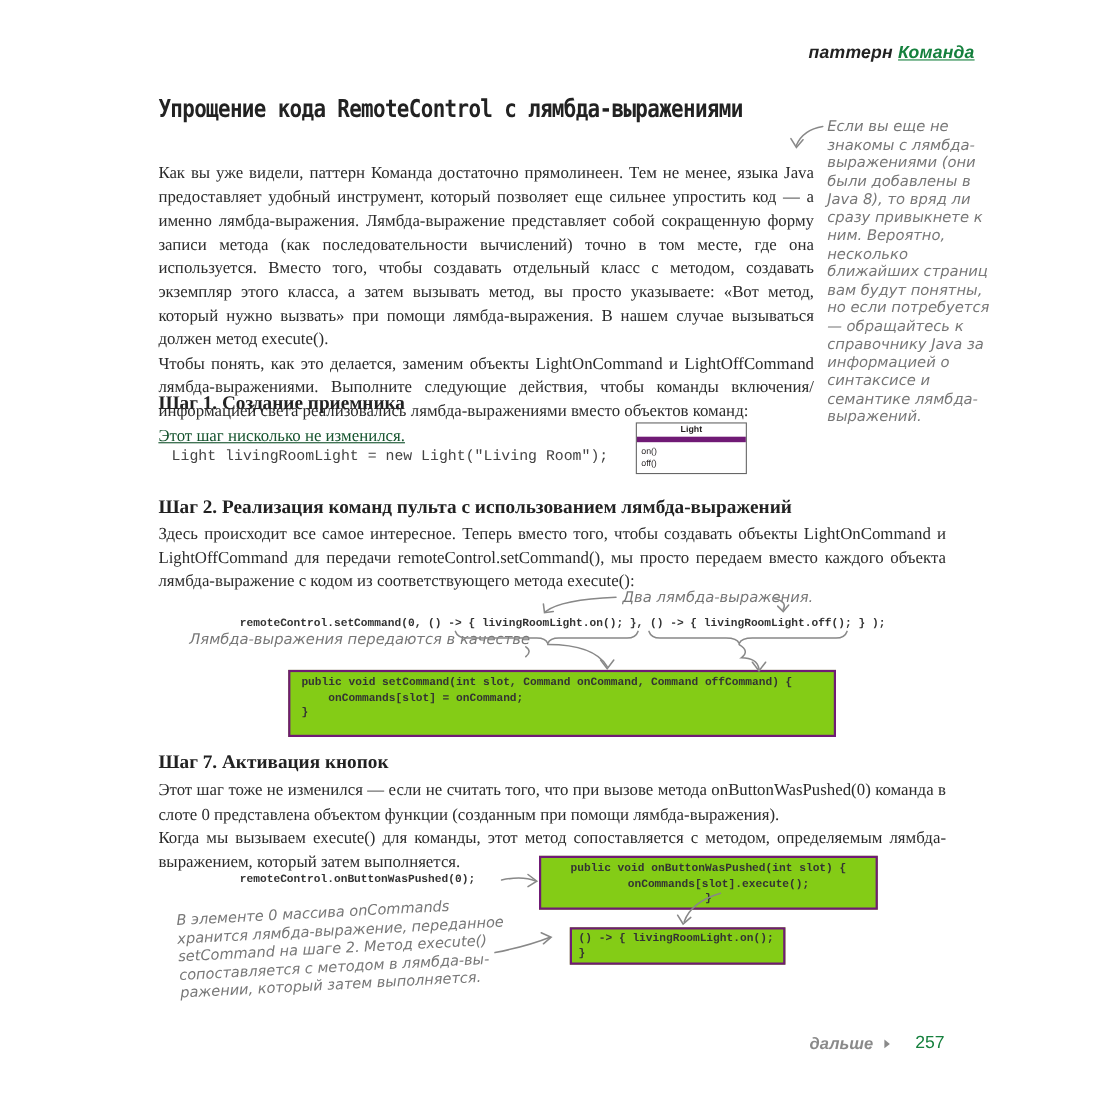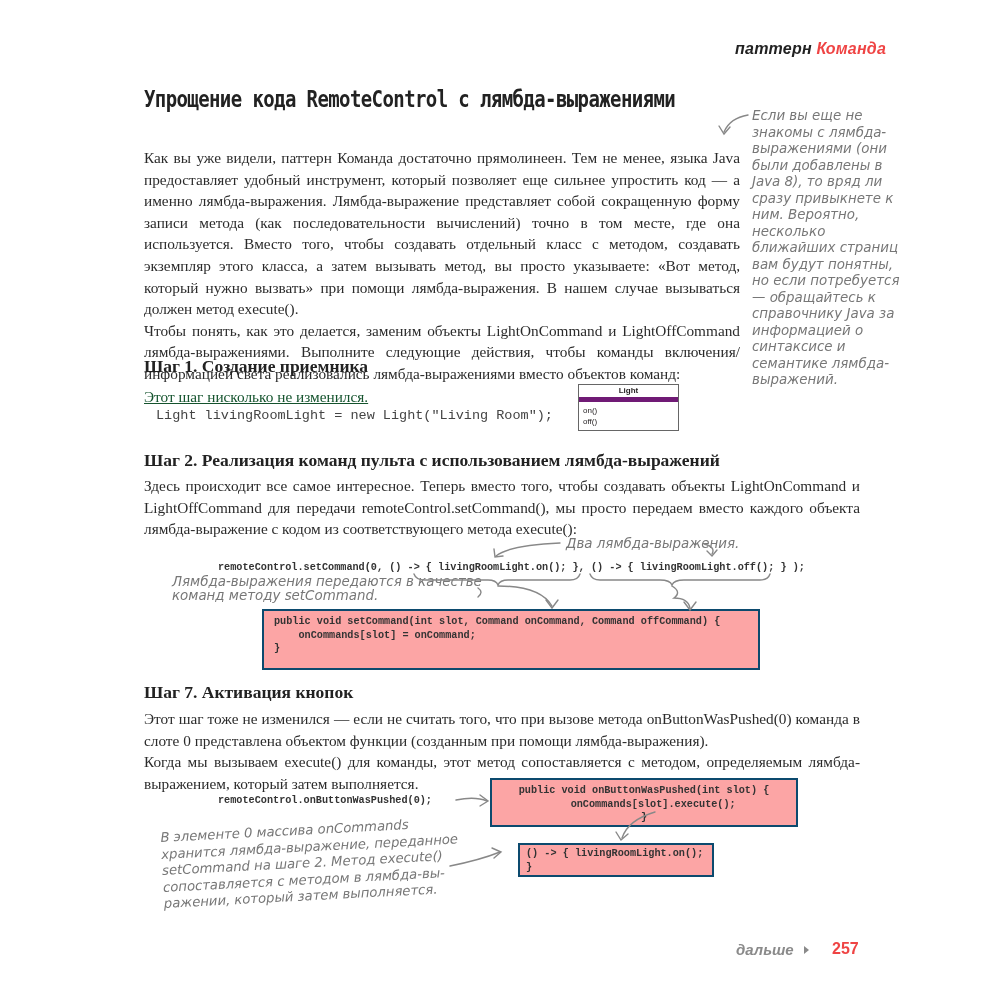--- a/index.html
+++ b/index.html
@@ -1,34 +1,34 @@
 <!DOCTYPE html>
 <html><head>
 <meta charset="utf-8">
 <style>
   html,body{margin:0;padding:0;background:#fff;}
   body{width:1000px;height:1000px;position:relative;overflow:hidden;color:#231f20;font-family:"Liberation Serif","DejaVu Serif",serif;}
   .abs{position:absolute;}
   .running-head{right:114px;top:40px;font-family:"Liberation Sans","DejaVu Sans",sans-serif;font-style:italic;font-weight:bold;font-size:16px;letter-spacing:0.2px;}
   .running-head .k1{color:#222;}
-  .running-head .k2{color:#ef4444;}
+  .running-head .k2{color:#15803d;text-decoration:underline;}
   .title{left:144px;top:86px;font-family:"DejaVu Sans Mono","Liberation Mono",monospace;font-weight:bold;font-size:19px;letter-spacing:-0.6px;color:#222;transform:scaleY(1.18);transform-origin:left top;}
   .para{left:144px;width:596px;font-size:15.3px;line-height:21.6px;text-align:justify;color:#2b2b2b;}
   .para p{margin:0;}
   .hand{font-family:"DejaVu Sans","Liberation Sans",sans-serif;font-style:italic;color:#777;font-size:13.4px;line-height:16.5px;}
   .sidenote{left:752px;top:108px;width:150px;}
   .h2{font-size:17.5px;font-weight:bold;color:#222;}
   .code{font-family:"Liberation Mono","DejaVu Sans Mono",monospace;color:#333;}
   .codebold{font-family:"Liberation Mono","DejaVu Sans Mono",monospace;font-weight:bold;font-size:10.2px;color:#333;}
-  .codebox{border:2px solid #0c4a6e;background:#fca5a5;padding:4px 10px;box-sizing:border-box;line-height:13.5px;}
+  .codebox{border:2px solid #701a75;background:#84cc16;padding:4px 10px;box-sizing:border-box;line-height:13.5px;}
   .uml{left:578px;top:384px;width:99px;height:45px;border:1px solid #666;font-family:"Liberation Sans",sans-serif;font-size:8px;}
   .uml .hdr{text-align:center;font-weight:bold;border-bottom:5px solid #701a75;height:12px;line-height:12px;}
   .uml .ops{padding:3px 4px;line-height:11px;}
   .footer-next{left:736px;top:941px;font-family:"Liberation Sans",sans-serif;font-style:italic;font-weight:bold;color:#8a8a8a;font-size:15px;}
-  .footer-page{left:832px;top:940px;font-family:"Liberation Sans",sans-serif;font-weight:bold;color:#ef4444;font-size:16px;}
+  .footer-page{left:832px;top:940px;font-family:"Liberation Sans",sans-serif;font-weight:normal;color:#15803d;font-size:16px;}
   svg.arrows{position:absolute;left:0;top:0;pointer-events:none;}
 </style>
 </head>
 <body>
 
 <div class="abs running-head">
   <span class="k1">паттерн</span>
   <span class="k2">Команда</span>
 </div>
 
@@ -53,21 +53,20 @@
   </div>
 </div>
 
 <div class="abs h2" style="left:144px;top:450px;">Шаг 2. Реализация команд пульта с использованием лямбда-выражений</div>
 <div class="abs para" style="top:475px;width:716px;">Здесь происходит все самое интересное. Теперь вместо того, чтобы создавать объекты LightOnCommand и LightOffCommand для передачи remoteControl.setCommand(), мы просто передаем вместо каждого объекта лямбда-выражение с кодом из соответствующего метода execute():</div>
 
 <div class="abs hand" style="left:566px;top:536px;font-size:13.4px;">Два лямбда-выражения.</div>
 <div class="abs codebold" style="left:218px;top:562px;">remoteControl.setCommand(0, () -&gt; { livingRoomLight.on(); }, () -&gt; { livingRoomLight.off(); } );</div>
 <div class="abs hand" style="left:172px;top:575px;font-size:13.4px;line-height:14px;">
   <div>Лямбда-выражения передаются в качестве</div>
-  <div>команд методу setCommand.</div>
 </div>
 
 <div class="abs codebox codebold" style="left:262px;top:609px;width:498px;height:61px;">
   <div style="white-space:pre">public void setCommand(int slot, Command onCommand, Command offCommand) {</div>
   <div style="white-space:pre">    onCommands[slot] = onCommand;</div>
   <div style="white-space:pre">}</div>
 </div>
 
 <div class="abs h2" style="left:144px;top:682px;">Шаг 7. Активация кнопок</div>
 <div class="abs para" style="top:708px;width:716px;">

